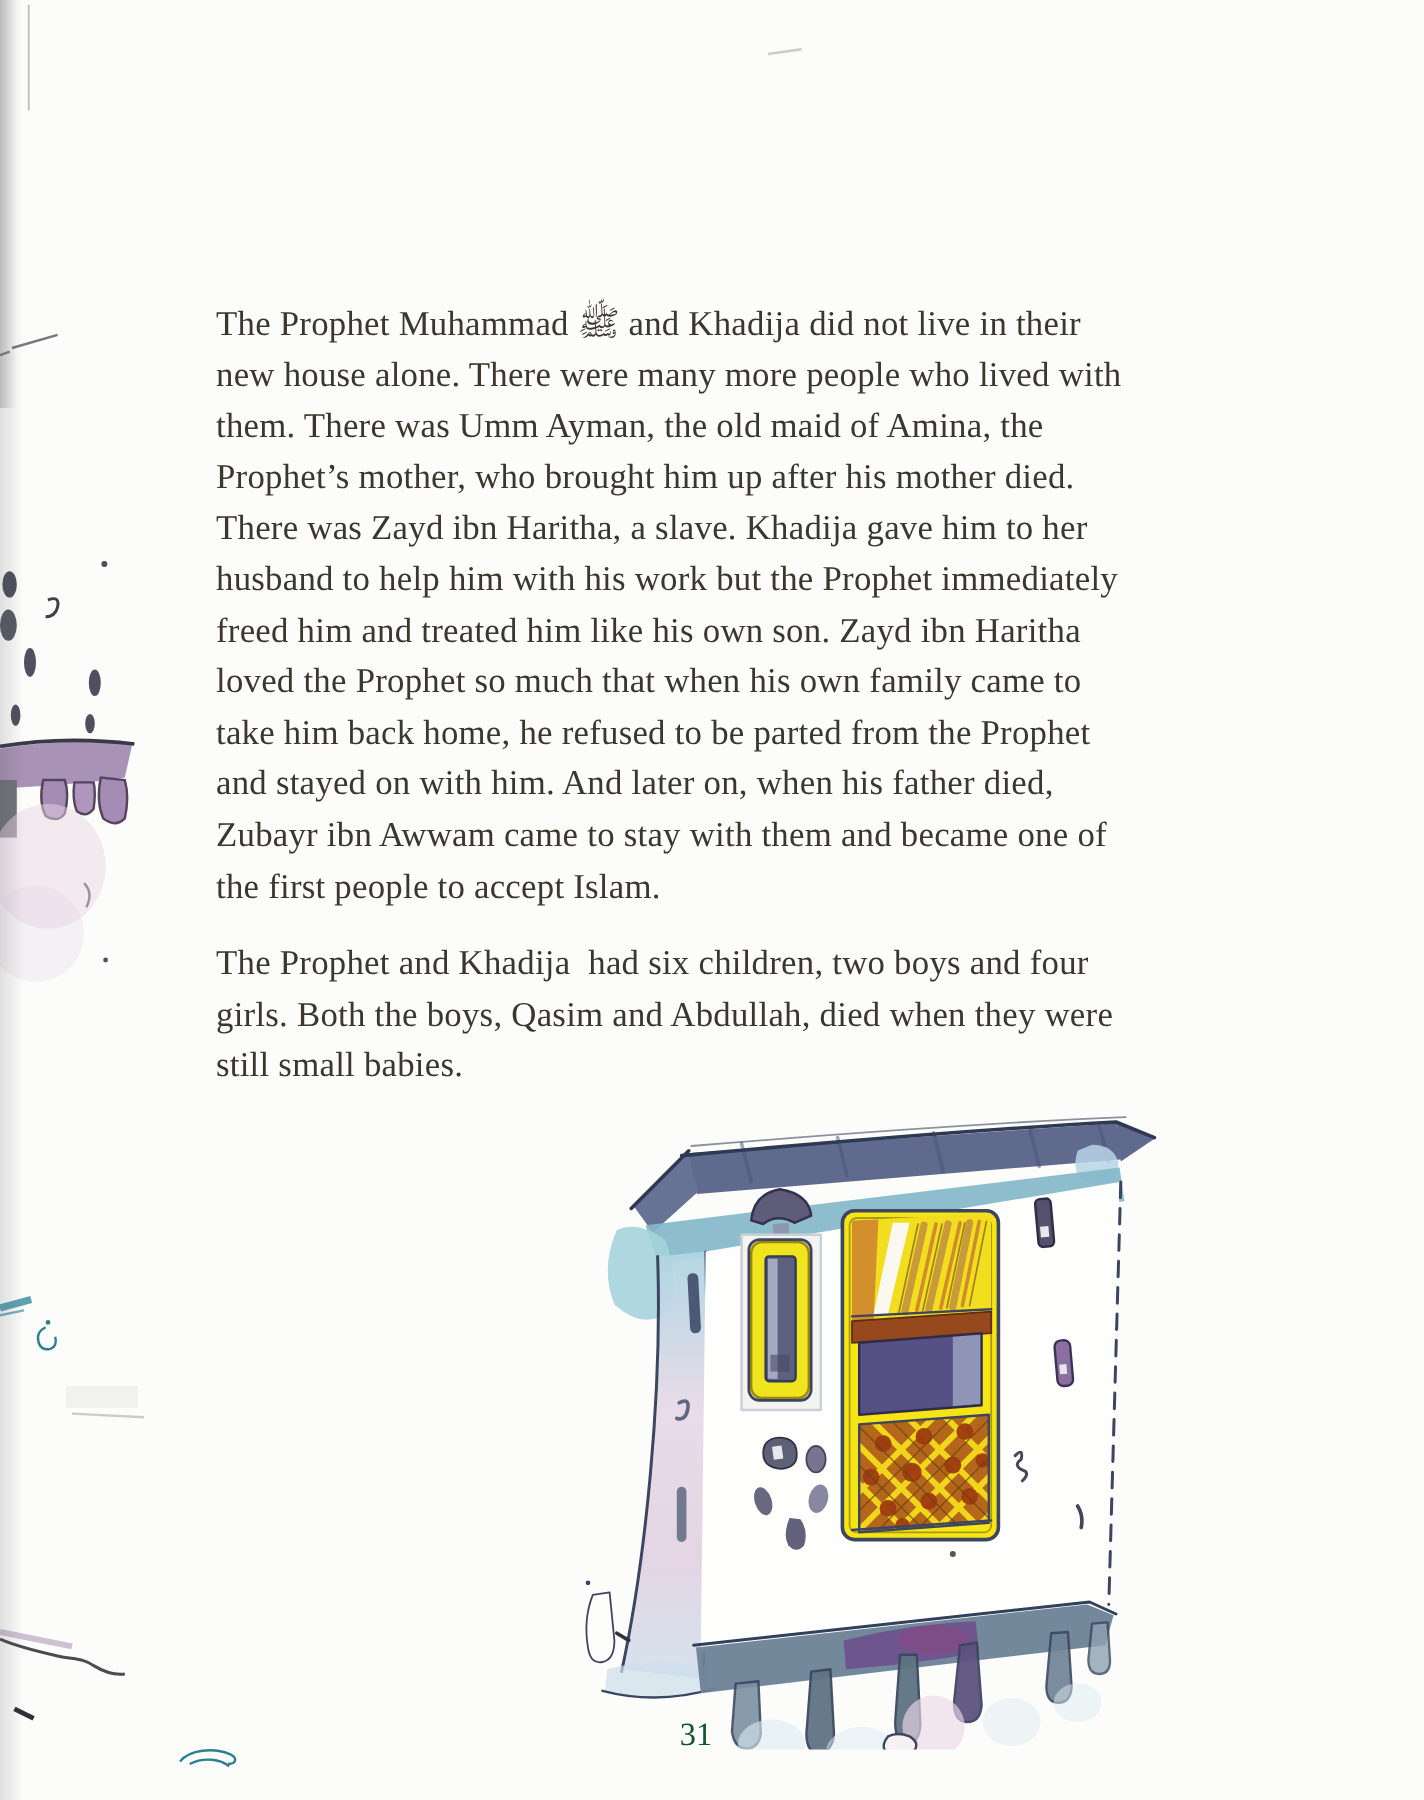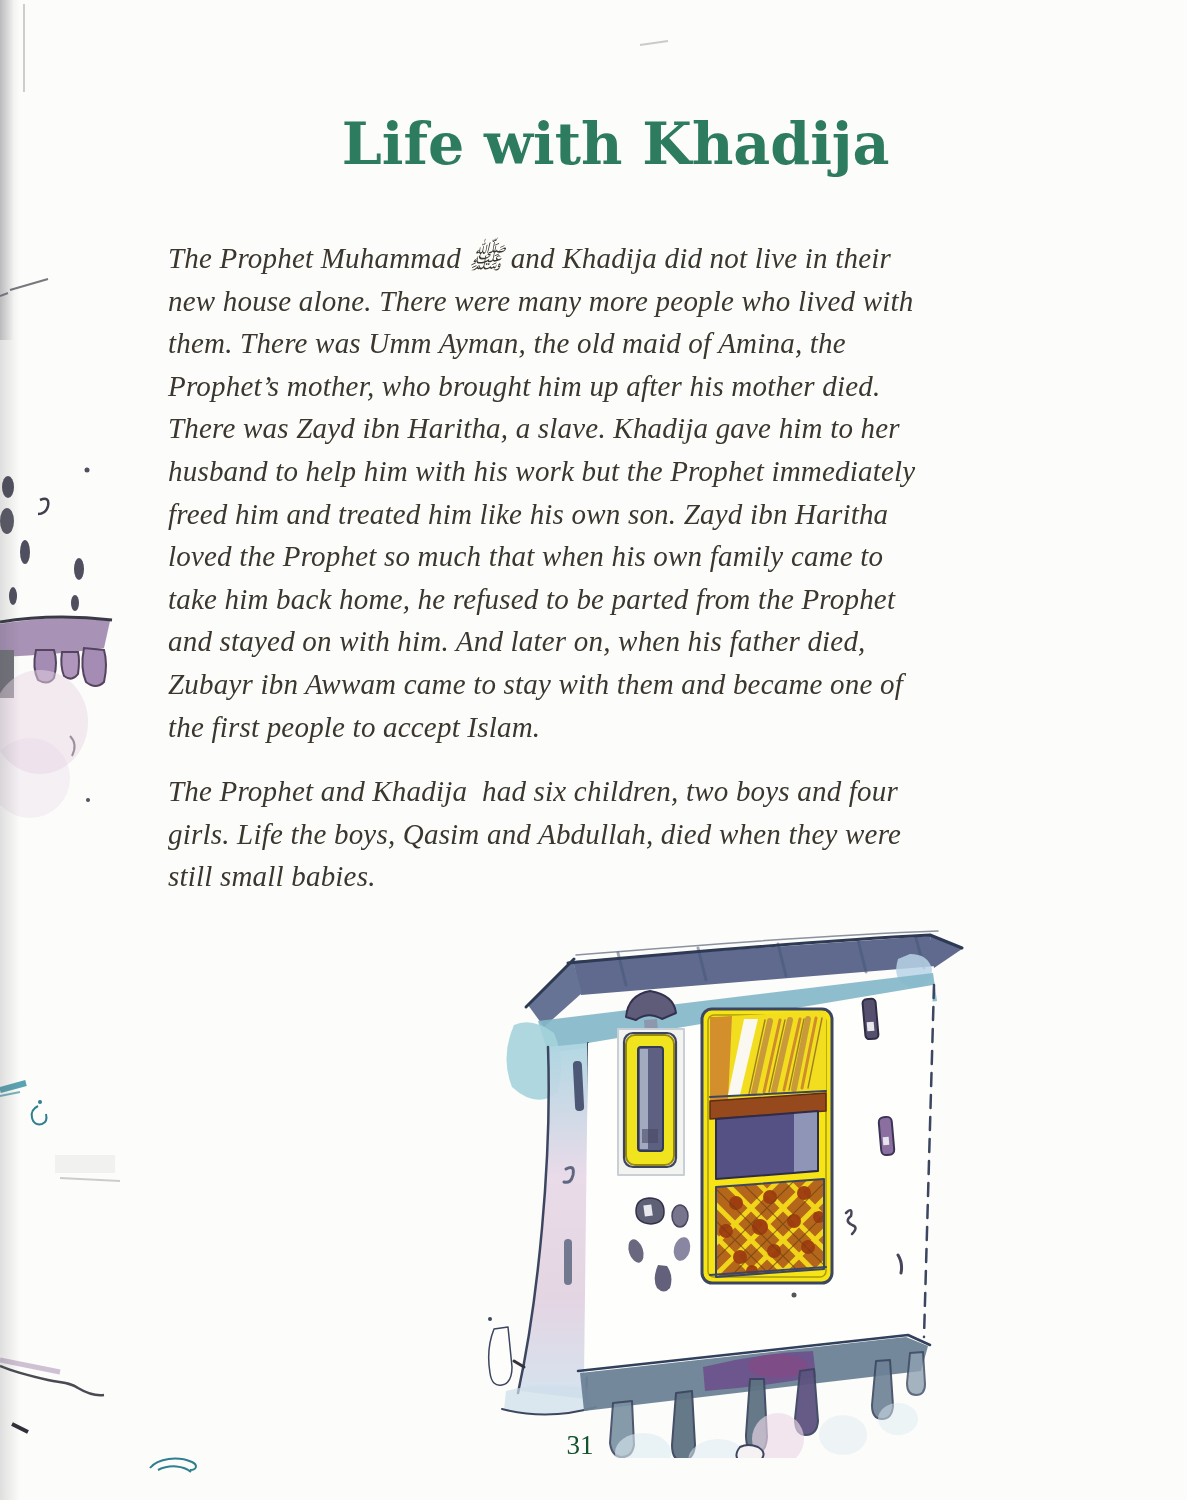--- a/index.html
+++ b/index.html
@@ -34,23 +34,22 @@
   }
   .body-text{
     position:absolute;
     left:168px;top:237px;width:940px;
     font-size:29px;
     line-height:42.6px;
     letter-spacing:0.2px;
     color:#3b372e;
   }
   .body-text p{
-    margin:0;
+    margin:12px;
     white-space:pre;
-    font-style:italic;
   }
   .body-text p + p{margin-top:22px;}
   .page-number{
     position:absolute;
     left:552px;top:1430px;width:56px;
     text-align:center;
     font-size:27px;
     color:#14532d;
   }
   .illustration{
@@ -109,37 +108,36 @@
 
     <path d="M0,1360 C 20,1364 40,1368 60,1372" stroke="#9f86ad" stroke-width="5" opacity="0.5" fill="none"></path>
     <path d="M0,1366 C 14,1372 30,1376 48,1380 C 62,1383 70,1382 78,1388 C 88,1394 96,1396 104,1395" stroke="#4a4a52" stroke-width="2.5" fill="none"></path>
     <path d="M12,1424 L28,1432" stroke="#2f2f38" stroke-width="4" fill="none"></path>
     <path d="M150,1468 C 158,1458 178,1456 192,1462 C 198,1465 197,1470 190,1470 M158,1470 C 170,1464 184,1466 191,1472" stroke="#2e7f8f" stroke-width="2" fill="none"></path>
   </svg>
 
   <div class="spine-shadow"></div>
   <div class="spine-shadow-top"></div>
 
-  <h1 class="chapter-title">Life with Khadija</h1>
 
   <div class="body-text">
     <p>The Prophet Muhammad ﷺ and Khadija did not live in their
 new house alone. There were many more people who lived with
 them. There was Umm Ayman, the old maid of Amina, the
 Prophet’s mother, who brought him up after his mother died.
 There was Zayd ibn Haritha, a slave. Khadija gave him to her
 husband to help him with his work but the Prophet immediately
 freed him and treated him like his own son. Zayd ibn Haritha
 loved the Prophet so much that when his own family came to
 take him back home, he refused to be parted from the Prophet
 and stayed on with him. And later on, when his father died,
 Zubayr ibn Awwam came to stay with them and became one of
 the first people to accept Islam.</p>
     <p>The Prophet and Khadija  had six children, two boys and four
-girls. Life the boys, Qasim and Abdullah, died when they were
+girls. Both the boys, Qasim and Abdullah, died when they were
 still small babies.</p>
   </div>
 
   <svg class="illustration" viewBox="0 0 522 537" xmlns="http://www.w3.org/2000/svg">
     <defs>
       <linearGradient id="pierGrad" x1="0" y1="0" x2="0" y2="1">
         <stop offset="0%" stop-color="#aed6e2"></stop>
         <stop offset="38%" stop-color="#e9d9e8"></stop>
         <stop offset="72%" stop-color="#e3d3e2"></stop>
         <stop offset="100%" stop-color="#d3e2ee"></stop>

